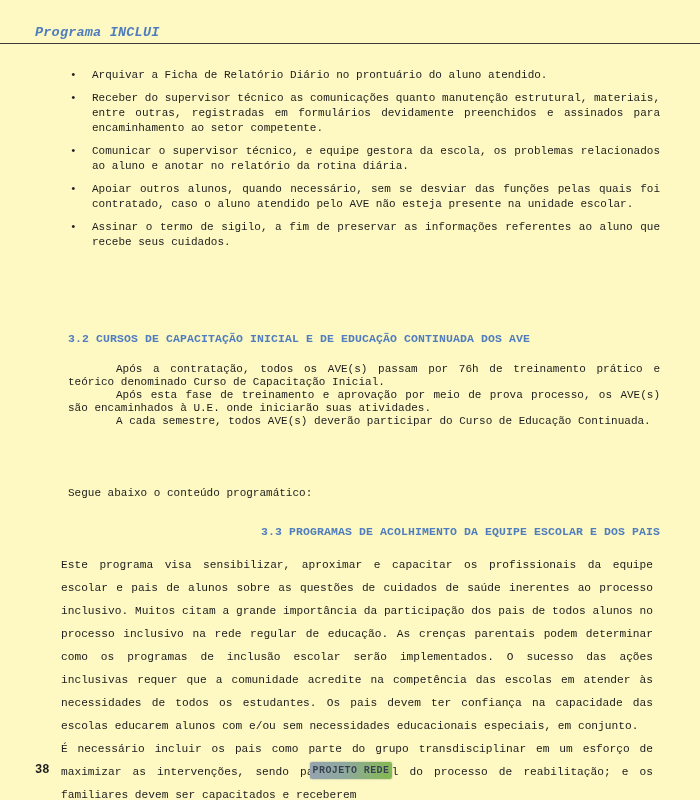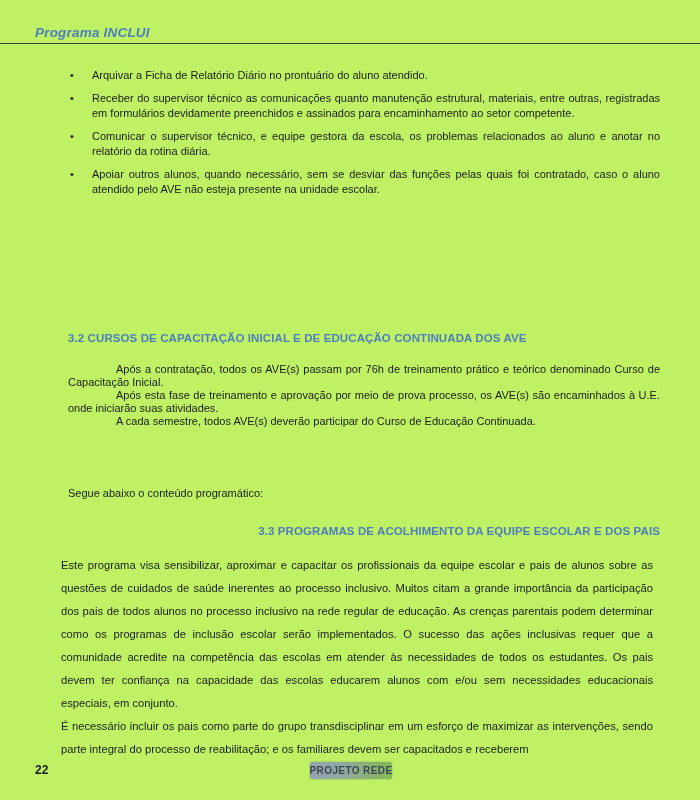--- a/index.html
+++ b/index.html
@@ -7,22 +7,22 @@
     padding: 0;
     width: 700px;
     height: 800px;
     background: #ffffff;
     overflow: hidden;
   }
   .page {
     position: relative;
     width: 700px;
     height: 800px;
-    background: #bef264;
-    font-family: Liberation Sans, sans-serif;
+    background: #fef9c3;
+    font-family: Liberation Mono, monospace;
     color: #1c1c1c;
   }
   .doc-header-title {
     position: absolute;
     left: 35px;
     top: 25px;
     font-size: 13.5px;
     font-weight: bold;
     font-style: italic;
     color: #4f7dbe;
@@ -140,38 +140,39 @@
 <div class="page">
 
   <div class="doc-header-title">Programa INCLUI</div>
   <div class="doc-header-rule"></div>
 
   <ul class="bullets">
     <li>Arquivar a Ficha de Relatório Diário no prontuário do aluno atendido.</li>
     <li>Receber do supervisor técnico as comunicações quanto manutenção estrutural, materiais, entre outras, registradas em formulários devidamente preenchidos e assinados para encaminhamento ao setor competente.</li>
     <li>Comunicar o supervisor técnico, e equipe gestora da escola, os problemas relacionados ao aluno e anotar no relatório da rotina diária.</li>
     <li>Apoiar outros alunos, quando necessário, sem se desviar das funções pelas quais foi contratado, caso o aluno atendido pelo AVE não esteja presente na unidade escolar.</li>
+    <li>Assinar o termo de sigilo, a fim de preservar as informações referentes ao aluno que recebe seus cuidados.</li>
   </ul>
 
   <div class="section-heading heading-32">3.2 CURSOS DE CAPACITAÇÃO INICIAL E DE EDUCAÇÃO CONTINUADA DOS AVE</div>
 
   <div class="paras-32">
     <p>Após a contratação, todos os AVE(s) passam por 76h de treinamento prático e teórico denominado Curso de Capacitação Inicial.</p>
     <p>Após esta fase de treinamento e aprovação por meio de prova processo, os AVE(s) são encaminhados à U.E. onde iniciarão suas atividades.</p>
     <p>A cada semestre, todos AVE(s) deverão participar do Curso de Educação Continuada.</p>
   </div>
 
   <div class="intro-line">Segue abaixo o conteúdo programático:</div>
 
   <div class="section-heading heading-33">3.3 PROGRAMAS DE ACOLHIMENTO DA EQUIPE ESCOLAR E DOS PAIS</div>
 
   <div class="paras-33">
     <p>Este programa visa sensibilizar, aproximar e capacitar os profissionais da equipe escolar e pais de alunos sobre as questões de cuidados de saúde inerentes ao processo inclusivo. Muitos citam a grande importância da participação dos pais de todos alunos no processo inclusivo na rede regular de educação. As crenças parentais podem determinar como os programas de inclusão escolar serão implementados. O sucesso das ações inclusivas requer que a comunidade acredite na competência das escolas em atender às necessidades de todos os estudantes. Os pais devem ter confiança na capacidade das escolas educarem alunos com e/ou sem necessidades educacionais especiais, em conjunto.</p>
     <p>É necessário incluir os pais como parte do grupo transdisciplinar em um esforço de maximizar as intervenções, sendo parte integral do processo de reabilitação; e os familiares devem ser capacitados e receberem</p>
   </div>
 
-  <div class="footer-page-number">22</div>
+  <div class="footer-page-number">38</div>
 
   <div class="footer-logo">
     <span>PROJETO REDE</span>
   </div>
 
 </div>
 
 </body></html>

